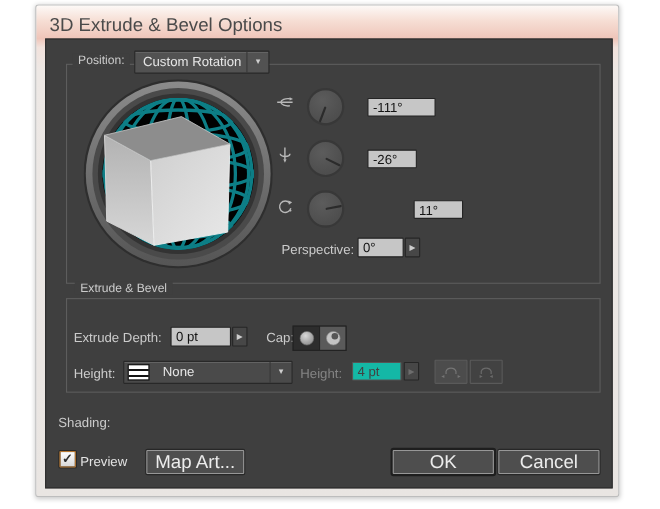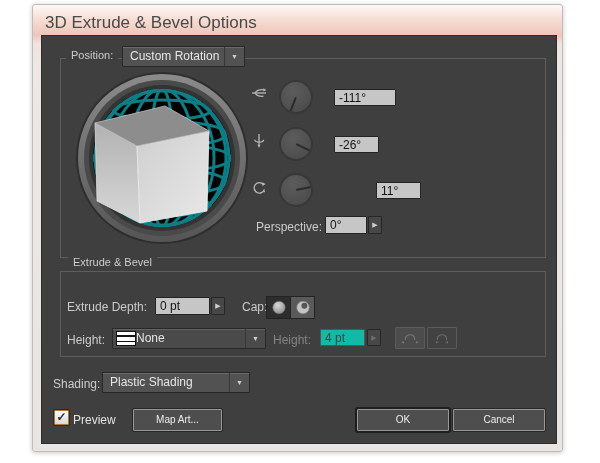--- a/index.html
+++ b/index.html
@@ -59,21 +59,21 @@
   .ext-btn { width:30px; height:22px; background:#4c4c4c; border:1px solid #5a5a5a;
              display:flex; align-items:center; justify-content:center; border-radius:1px; }
   .ext-btn.off { background:#424242; }
 
   .checkbox { position:absolute; left:12px; top:374px; width:15px; height:15px;
               background:linear-gradient(#fdfdfd,#d8d8d8); border:1px solid #b5762f;
               color:#2d2d2d; font-size:12px; font-weight:bold; line-height:13px; text-align:center;
               box-shadow:0 0 0 1px rgba(0,0,0,.35); border-radius:1px; }
 
   .btn { position:absolute; top:373px; height:22px; background:#4e4e4e; border:1px solid #979797;
-         color:#ececec; font-size:10px; text-align:center; line-height:20px;
+         color:#ececec; font-size:17px; text-align:center; line-height:20px;
          box-shadow:0 0 0 1px #272727; border-radius:1px; cursor:default; }
   .btn-default { box-shadow:0 0 0 2px #1e1e1e; }
 </style>
 </head>
 <body>
 
 <div class="window">
   <div class="titlebar">
     <span class="title">3D Extrude &amp; Bevel Options</span>
   </div>
@@ -195,21 +195,21 @@
         <svg width="16" height="17" viewBox="0 0 16 17">
           <circle cx="8" cy="8.5" r="6.2" fill="#c4c4c4" stroke="#8a8a8a" stroke-width="0.6"></circle>
           <circle cx="9.4" cy="6.7" r="3" fill="#565656"></circle>
         </svg>
       </div>
     </div>
 
     <div class="lbl" style="left:25px; top:295px;">Height:</div>
     <div class="dropdown" style="left:70px; top:292px; width:154px; background:#4a4a4a;">
       <span class="swatch"></span>
-      <span class="dd-text" style="padding-left:0;">None</span>
+      <span class="dd-text" style="padding-left:12px;">None</span>
       <span class="dd-arrow">▼</span>
     </div>
     <div class="lbl lbl-dim" style="left:231px; top:295px;">Height:</div>
     <input class="field dim" style="left: 278px; top: 293px; width: 45px; height: 17px;" readonly="" disabled="" value="4 pt">
     <div class="spin dim" style="left:325px; top:293px; height:17px;">▶</div>
 
     <div class="ext-group">
       <div class="ext-btn">
         <svg width="20" height="14" viewBox="0 0 20 14" fill="none" stroke="#757575" stroke-width="1.1">
           <path d="M5.5 9V6.5A4.8 4.3 0 0 1 14.5 6.5V9"></path>
@@ -220,24 +220,20 @@
       <div class="ext-btn off">
         <svg width="20" height="14" viewBox="0 0 20 14" fill="none" stroke="#6a6a6a" stroke-width="1.1">
           <path d="M5.5 9V6.5A4.8 4.3 0 0 1 14.5 6.5V9"></path>
           <polygon points="6.8,11.3 4,9.9 4,12.7" fill="#6a6a6a" stroke="none"></polygon>
           <polygon points="13.2,11.3 16,9.9 16,12.7" fill="#6a6a6a" stroke="none"></polygon>
         </svg>
       </div>
     </div>
 
     <div class="lbl" style="left:11px; top:339px;">Shading:</div>
-    <div class="dropdown" style="left:60px; top:336px; width:148px;">
-      <span class="dd-text">Plastic Shading</span>
-      <span class="dd-arrow">▼</span>
-    </div>
 
     <div class="checkbox">
       <span>✓</span>
     </div>
     <div class="lbl" style="left:31px; top:375px; color:#e2e2e2;">Preview</div>
     <div class="btn" style="left:91px; width:89px;">Map Art...</div>
     <div class="btn btn-default" style="left:315px; width:92px;">OK</div>
     <div class="btn" style="left:411px; width:92px;">Cancel</div>
   </div>
 </div>

